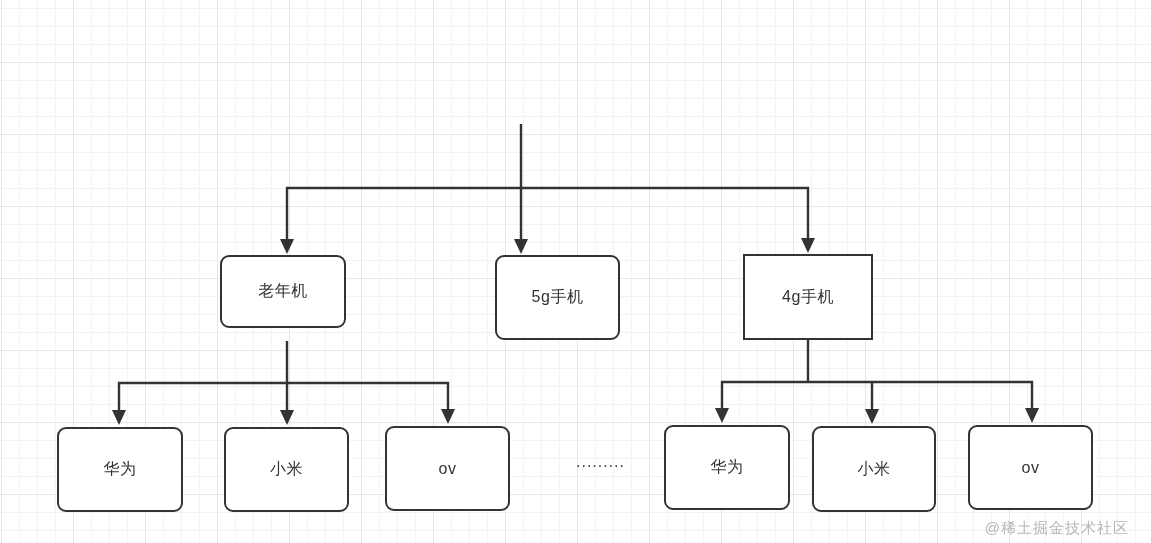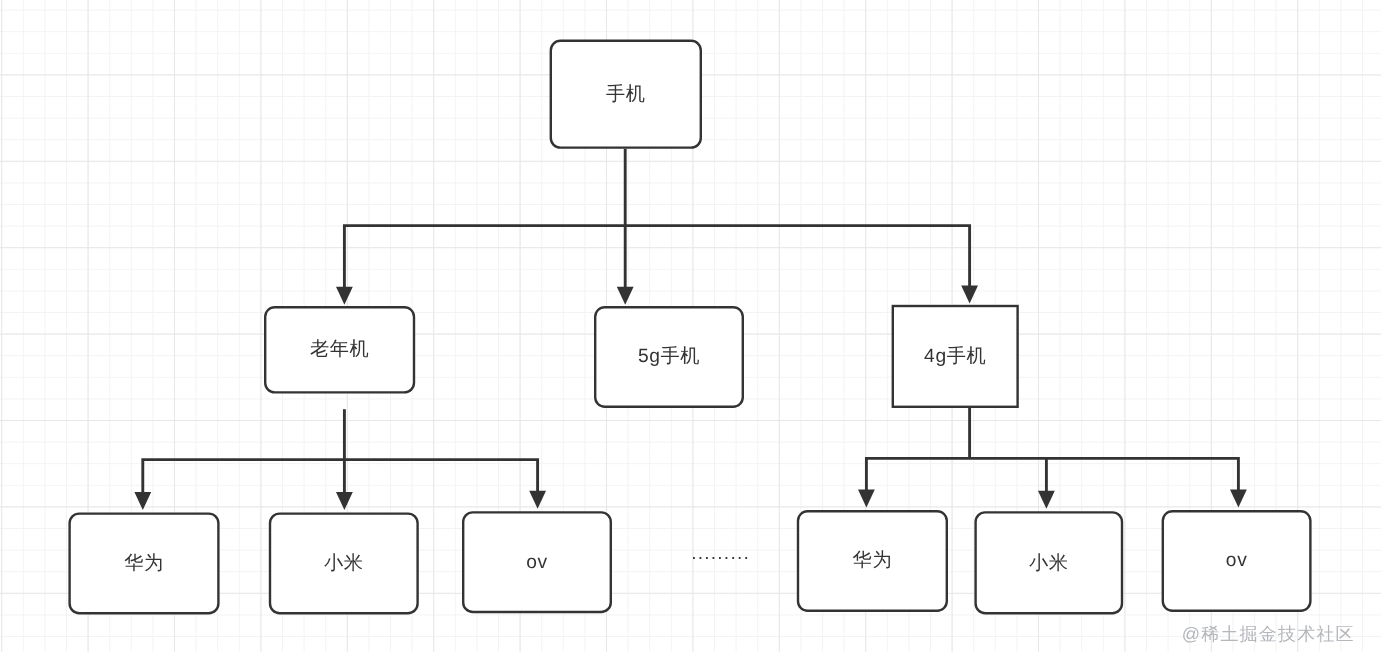--- a/index.html
+++ b/index.html
@@ -50,21 +50,21 @@
     justify-content: center;
     font-size: 16px;
     color: #333333;
     letter-spacing: 0.5px;
   }
   .node.square { border-radius: 0; }
 
   .n-root  { left: 458px; top: 33px;  width: 127px; height: 91px; }
   .n-elder { left: 220px; top: 255px; width: 126px; height: 73px; justify-content: center; }
   .n-g5    { left: 463px; top: 255px; width: 125px; height: 85px; margin-left: 32px; }
-  .n-g4    { left: 743px; top: 254px; width: 106px; height: 86px; }
+  .n-g4    { left: 743px; top: 254px; width: 130px; height: 86px; }
   .n-l0    { left: 57px;  top: 427px; width: 126px; height: 85px; }
   .n-l1    { left: 224px; top: 427px; width: 125px; height: 85px; }
   .n-l2    { left: 385px; top: 426px; width: 125px; height: 85px; }
   .n-r0    { left: 664px; top: 425px; width: 126px; height: 85px; }
   .n-r1    { left: 812px; top: 426px; width: 124px; height: 86px; }
   .n-r2    { left: 968px; top: 425px; width: 125px; height: 85px; }
 
   .ellipsis {
     position: absolute;
     left: 576px;
@@ -111,23 +111,20 @@
     <g>
       <path d="M808 340 V382"></path>
       <path d="M722 416 V382 H1032 V416"></path>
       <path d="M872 382 V417"></path>
       <polygon points="715,408 729,408 722,423"></polygon>
       <polygon points="865,409 879,409 872,424"></polygon>
       <polygon points="1025,408 1039,408 1032,423"></polygon>
     </g>
   </svg>
 
-  <div class="node n-root">
-    <span>手机</span>
-  </div>
 
   <div class="node n-elder">
     <span>老年机</span>
   </div>
 
   <div class="node n-g5">
     <span>5g手机</span>
   </div>
 
   <div class="node n-g4 square">

